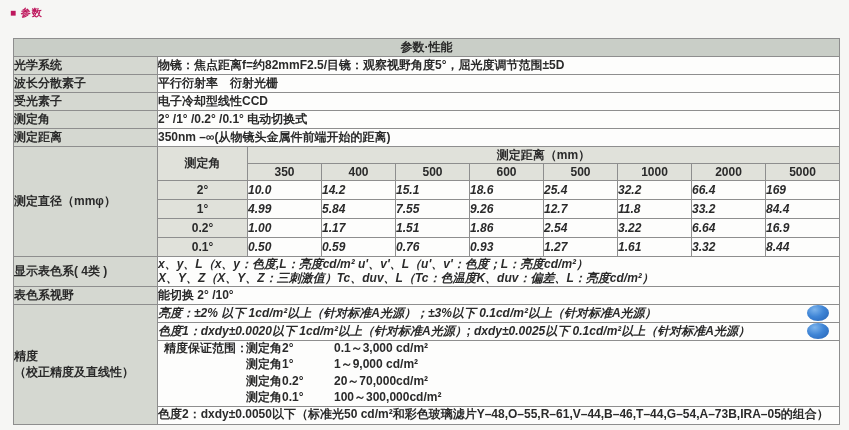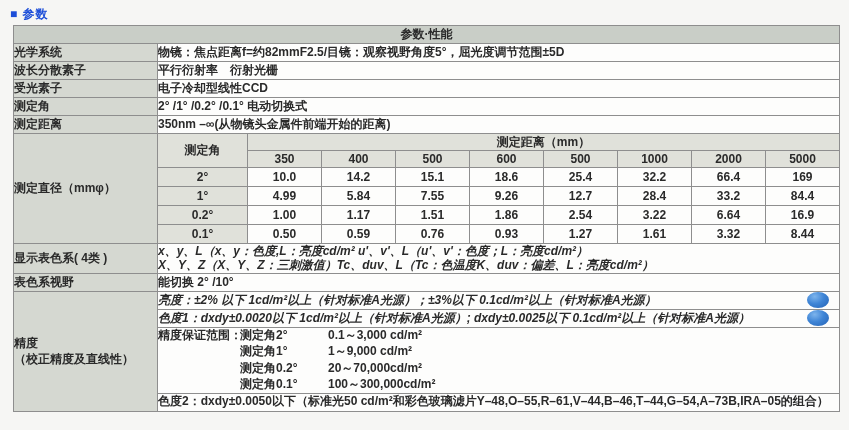--- a/index.html
+++ b/index.html
@@ -4,52 +4,52 @@
 <style>
   * { box-sizing: border-box; }
   html,body { margin:0; padding:0; }
   body {
     width:849px; height:430px; overflow:hidden; position:relative;
     background:#f6f6f4;
     font-family:"Liberation Sans","DejaVu Sans",sans-serif;
   }
   .page-title {
     position:absolute; left:10px; top:6px;
-    font-size:12px; font-weight:bold; color:#1d4ed8;
+    font-size:10px; font-weight:bold; color:#be185d;
     letter-spacing:1px;
   }
   table.spec {
-    position:absolute; left:13px; top:25px;
+    position:absolute; left:13px; top:38px;
     width:826px; border-collapse:collapse; table-layout:fixed;
     background:#15803d;
     border:1px solid #6f6f6f;
   }
   table.spec td {
     border:1px solid #8e8e8e;
     font-size:12px; font-weight:bold; color:#2a2a2a;
     height:18px; line-height:1.2; padding:0;
     overflow:hidden; white-space:nowrap;
   }
   td.hdr { background:#c9cec7; text-align:center; font-size:12.5px; height:19px; }
   td.lbl { background:#d5d8d1; padding-left:13px; }
   td.val { background:#fdfdfc; padding-left:10px; }
   td.sh  { background:#e0e1da; text-align:center; }
-  td.num { background:#fdfdfc; text-align:center; }
+  td.num { background:#fdfdfc; text-align:left;font-style:italic; }
   tr.dist-hdr td { height:17px; }
   tr.dia-row td { height:19px; }
   td.two-line { height:31px; line-height:15px; font-size:11.5px; white-space:normal;font-style:italic; }
   td.rel { position:relative;font-style:italic; }
   .marker {
     position:absolute; right:10px; top:50%;
     width:22px; height:16px; margin-top:-8px;
     border-radius:50%;
     background:radial-gradient(ellipse at 35% 28%, #7db4ec 0%, #3f85d6 45%, #2361b4 100%);
   }
   td.range-cell { height:66px; vertical-align:top; padding-top:3px; white-space:normal; }
-  .rangewrap { display:flex; align-items:flex-start; }
+  .rangewrap { display:flex; align-items:flex-start;padding-left:6px; }
   .range-title { width:82px; flex:0 0 82px; }
   .ranges { display:grid; grid-template-columns:88px auto; row-gap:1px; }
   .ranges span { line-height:15.5px; }
   td.last-row { height:26px; vertical-align:top; padding-top:3px; }
 </style>
 </head>
 <body>
 
 <div class="page-title">■ 参数</div>
 
@@ -119,21 +119,21 @@
     <td class="num">66.4</td>
     <td class="num">169</td>
   </tr>
   <tr class="dia-row">
     <td class="sh">1°</td>
     <td class="num">4.99</td>
     <td class="num">5.84</td>
     <td class="num">7.55</td>
     <td class="num">9.26</td>
     <td class="num">12.7</td>
-    <td class="num">28.4</td>
+    <td class="num">11.8</td>
     <td class="num">33.2</td>
     <td class="num">84.4</td>
   </tr>
   <tr class="dia-row">
     <td class="sh">0.2°</td>
     <td class="num">1.00</td>
     <td class="num">1.17</td>
     <td class="num">1.51</td>
     <td class="num">1.86</td>
     <td class="num">2.54</td>

